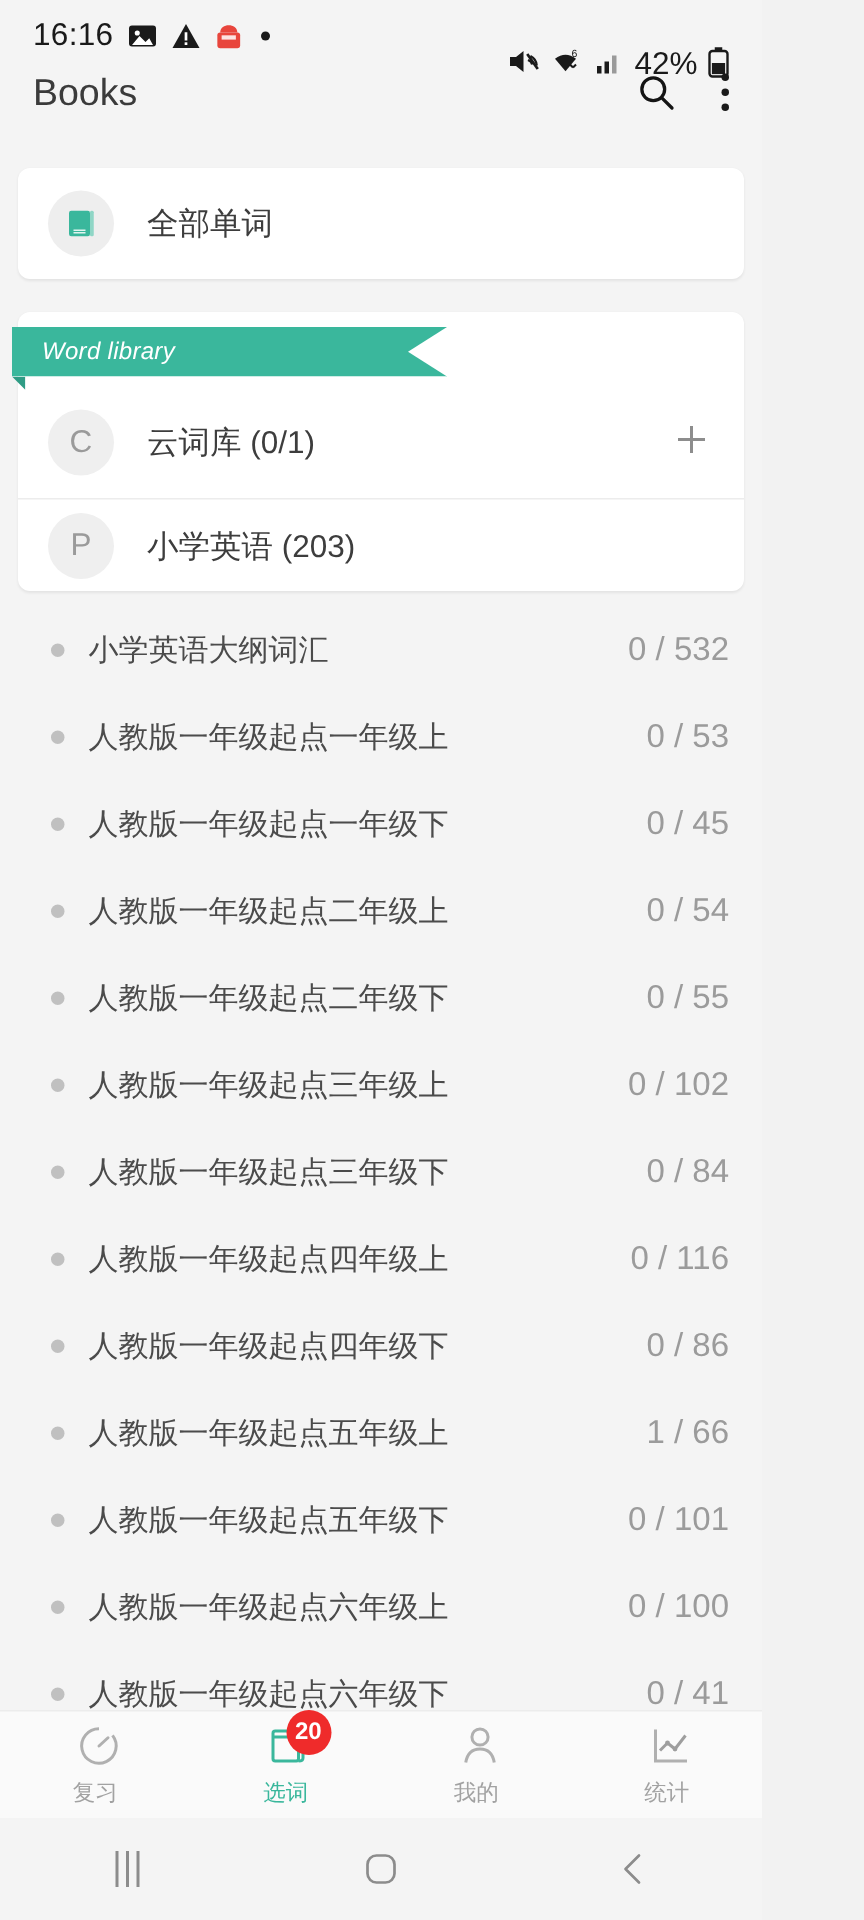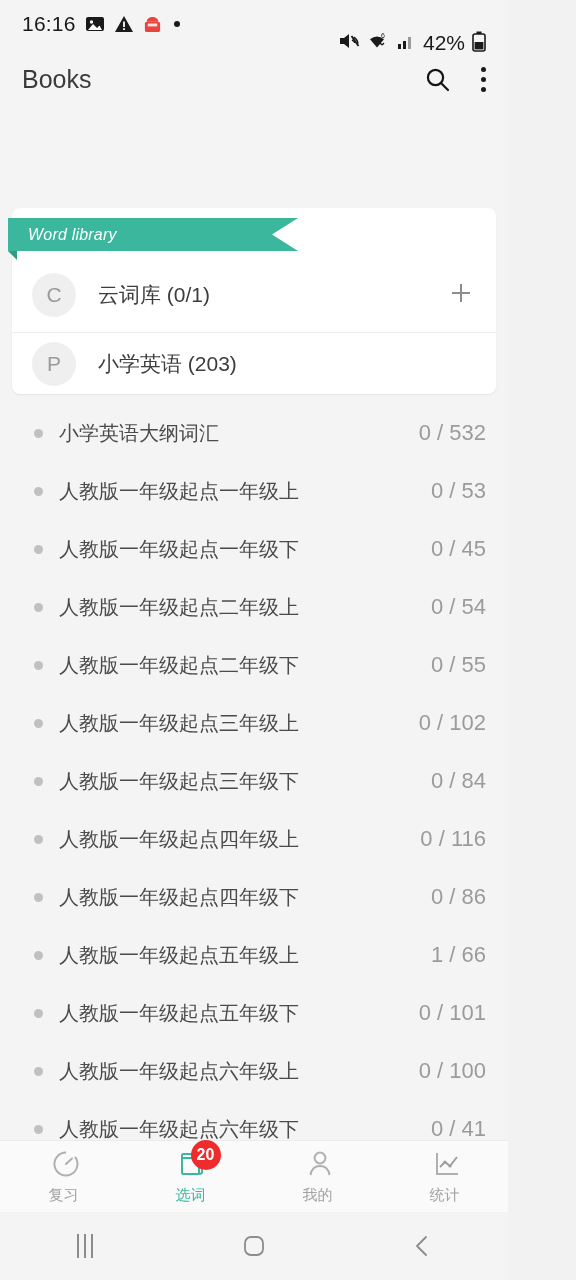--- a/index.html
+++ b/index.html
@@ -18,21 +18,21 @@
   }
   .sb-left { display: flex; align-items: center; gap: 9px; }
   .sb-time { font-size: 21px; color: #1a1a1a; letter-spacing: .2px; }
   .sb-right { margin-left: auto; display: flex; gap: 7px; margin-top: 37px; }
   .sb-pct { font-size: 21px; color: #1a1a1a; }
   .ico { display: block; }
 
   
   .appbar {
     position: absolute; top: 48px; left: 0; right: 0; height: 62px;
-    display: flex; align-items: center; padding: 0 22px;
+    display: flex; align-items: flex-start; padding: 0 22px;
   }
   .app-title { font-size: 25px; color: #3b3b3b; }
   .appbar-actions { margin-left: auto; display: flex; align-items: center; gap: 30px; }
   .dots { display: flex; flex-direction: column; gap: 5px; align-items: center; }
   .dots i { width: 5px; height: 5px; border-radius: 50%; background: #1a1a1a; display: block; }
 
   
   .card {
     position: absolute; left: 12px; right: 12px;
     background: #ffffff; border-radius: 8px;
@@ -169,20 +169,30 @@
         <path d="M17.2 17.2 L24 24" stroke="#141414" stroke-width="2.2" stroke-linecap="round"></path>
       </svg>
       <span class="dots">
         <i></i>
           <i></i>
           <i></i>
       </span>
     </div>
   </div>
 
+  <div class="card" id="card-all">
+    <span class="circle-icon">
+      <svg width="24" height="24" viewBox="0 0 24 24">
+        <rect x="4" y="3.5" width="14" height="17" rx="1.5" fill="#3ab79c"></rect>
+        <rect x="18" y="3.5" width="2.5" height="17" rx="1" fill="#8fd6c6"></rect>
+        <path d="M7 16.5 h8 M7 18.2 h8" stroke="#ffffff" stroke-width="1" opacity=".85"></path>
+      </svg>
+    </span>
+    <span class="row-label">全部单词</span>
+  </div>
 
   <div class="card" id="card-lib">
     <div class="ribbon">
       <span>Word library</span>
       <span class="ribbon-notch"></span>
     </div>
     <span class="ribbon-fold"></span>
 
     <div class="lib-row" id="lib-row-cloud">
       <span class="avatar">C</span>

